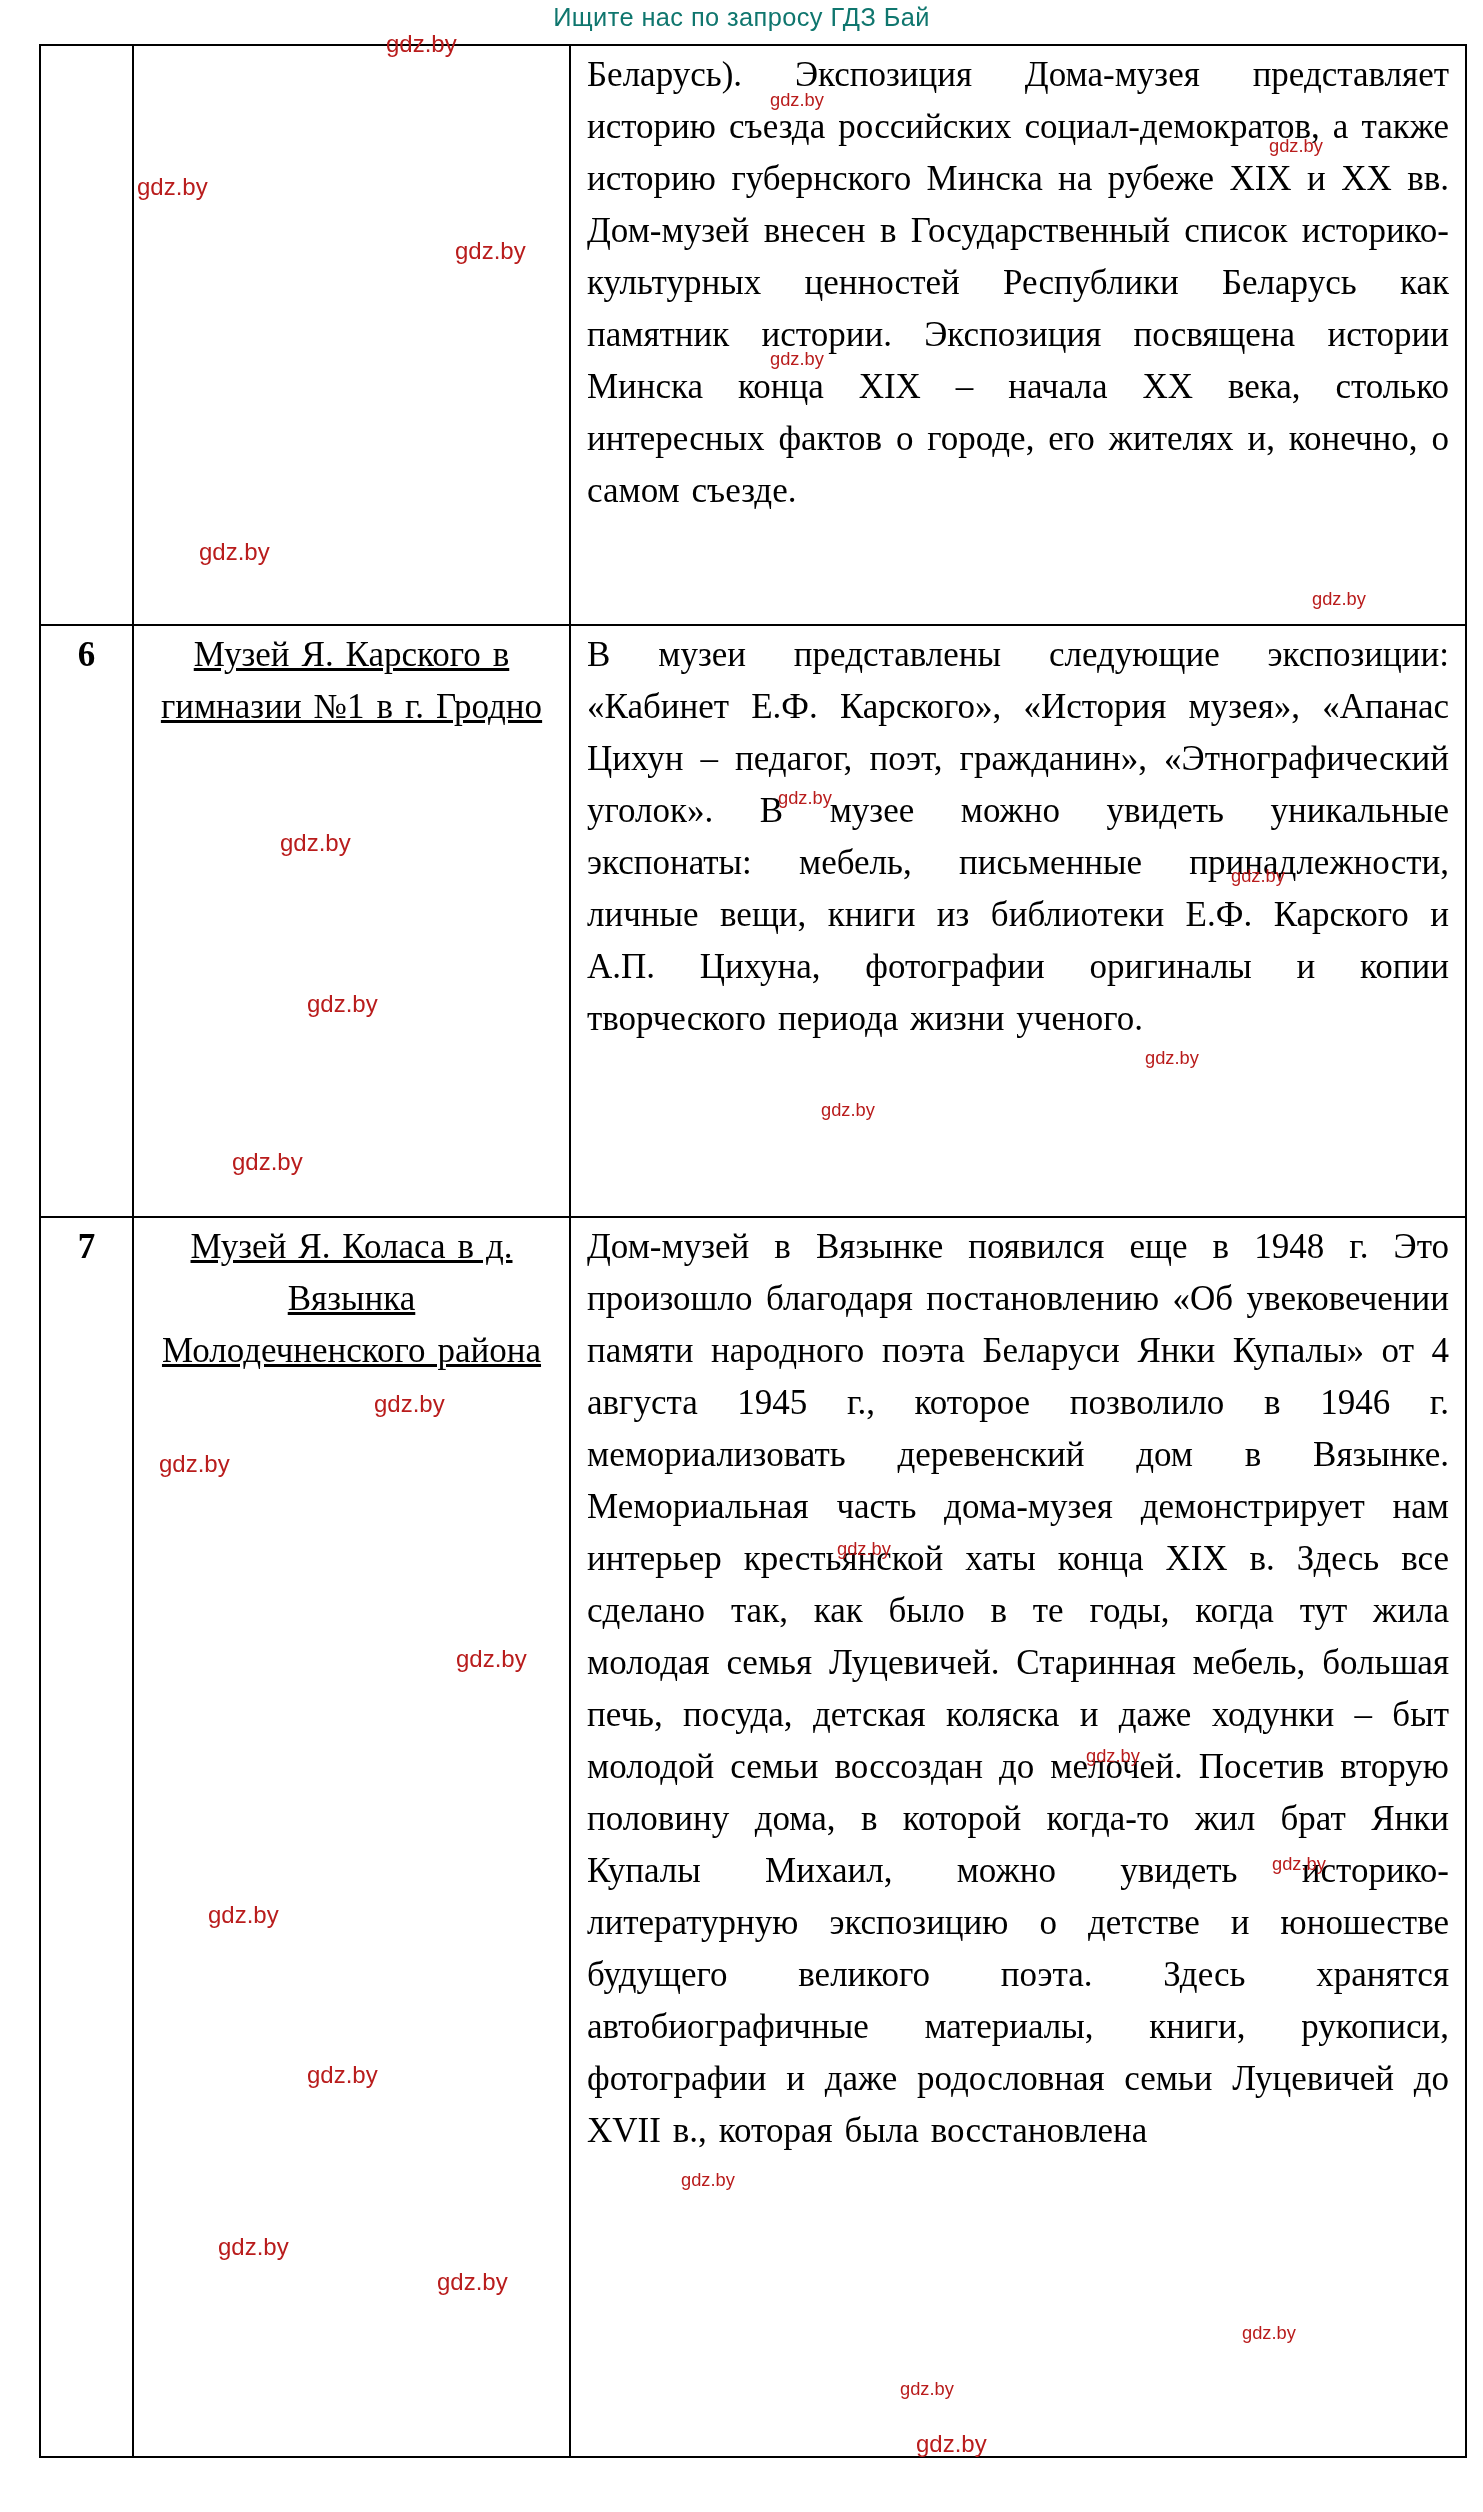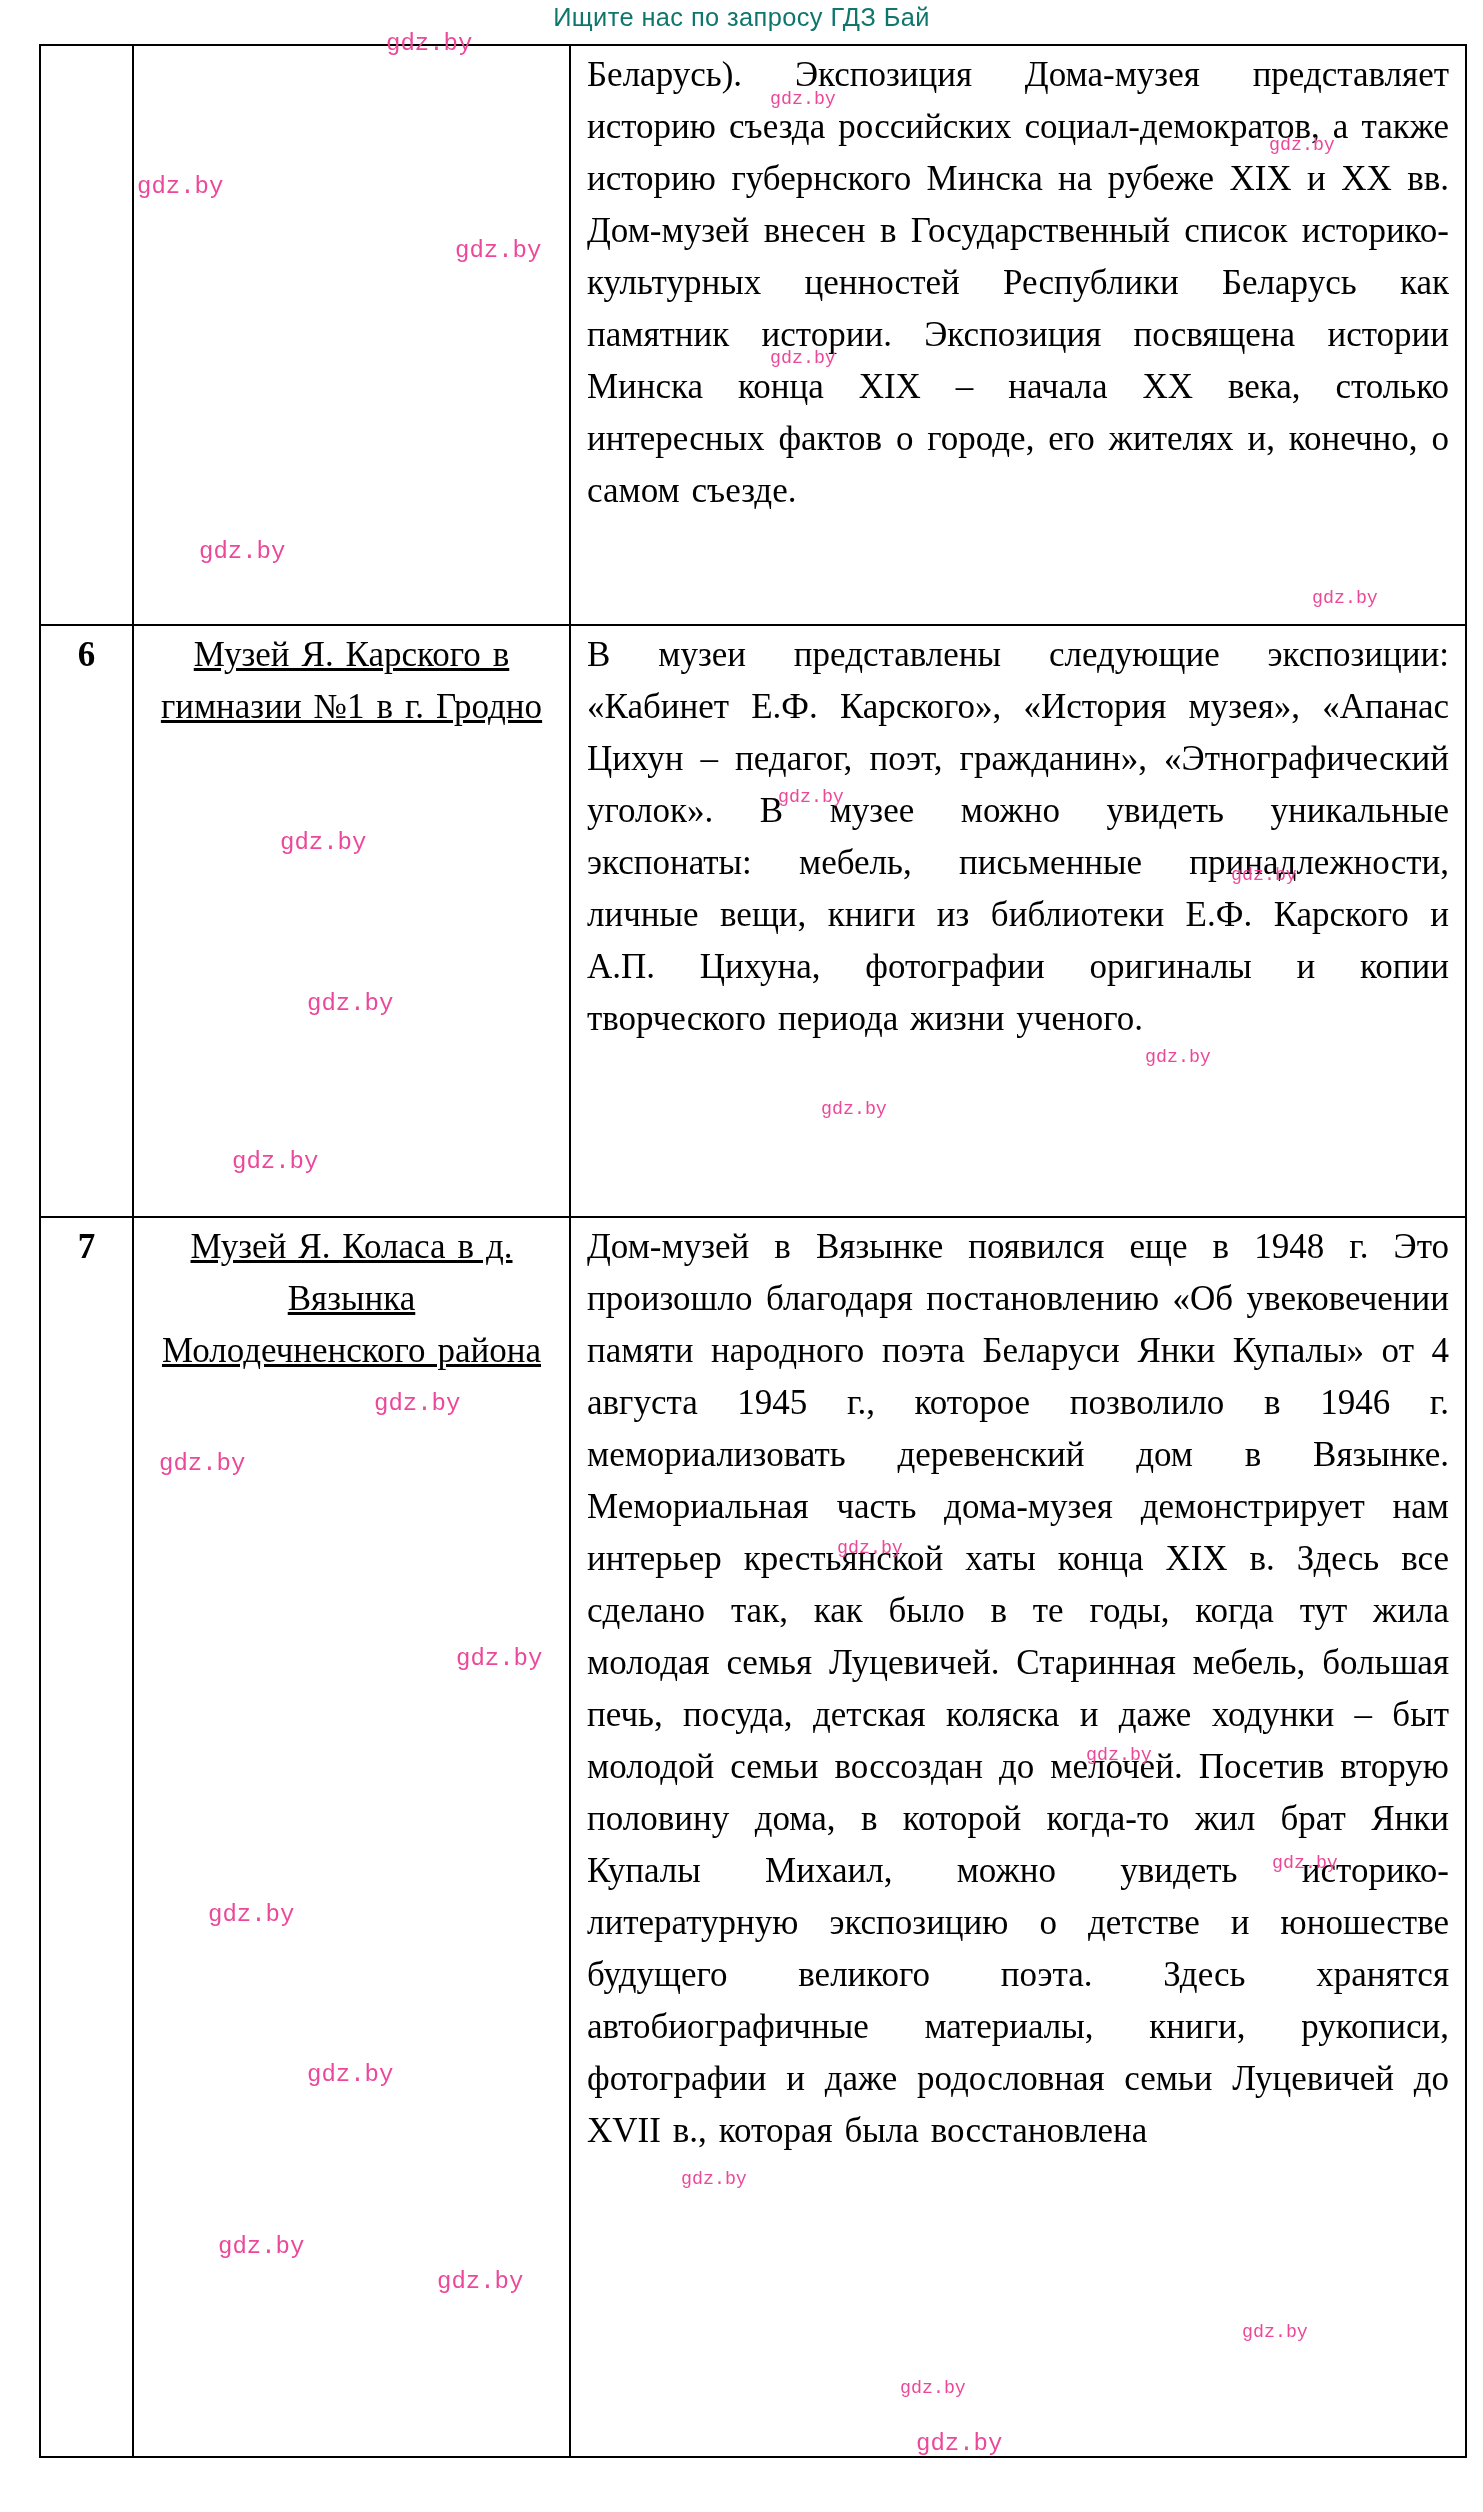--- a/index.html
+++ b/index.html
@@ -62,22 +62,22 @@
     text-justify:inter-word;
     overflow:hidden;
   }
   .wm-layer{
     position:absolute;
     left:0;top:0;right:0;bottom:0;
     pointer-events:none;
   }
   .wm{
     position:absolute;
-    font-family:Liberation Mono, monospace;
-    color:#ec4899;
+    font-family:Liberation Sans, sans-serif;
+    color:#b91c1c;
     white-space:nowrap;
   }
   .wm.md{font-size:24px;}
   .wm.sm{font-size:18.3px;}
 </style>
 </head>
 <body>
 
 <div class="page">
 

